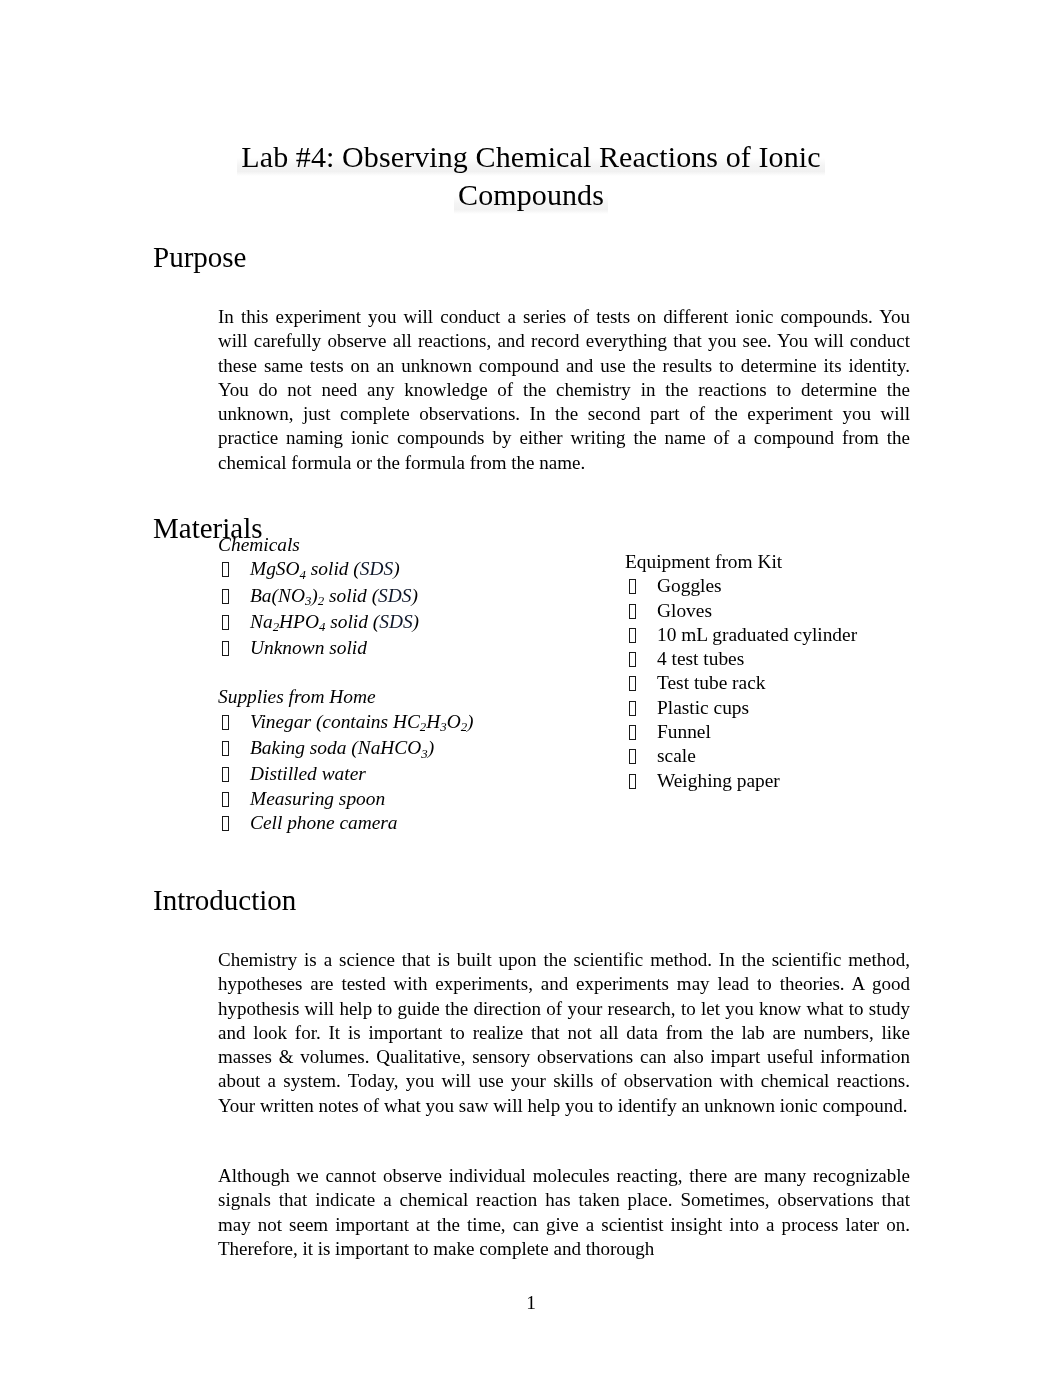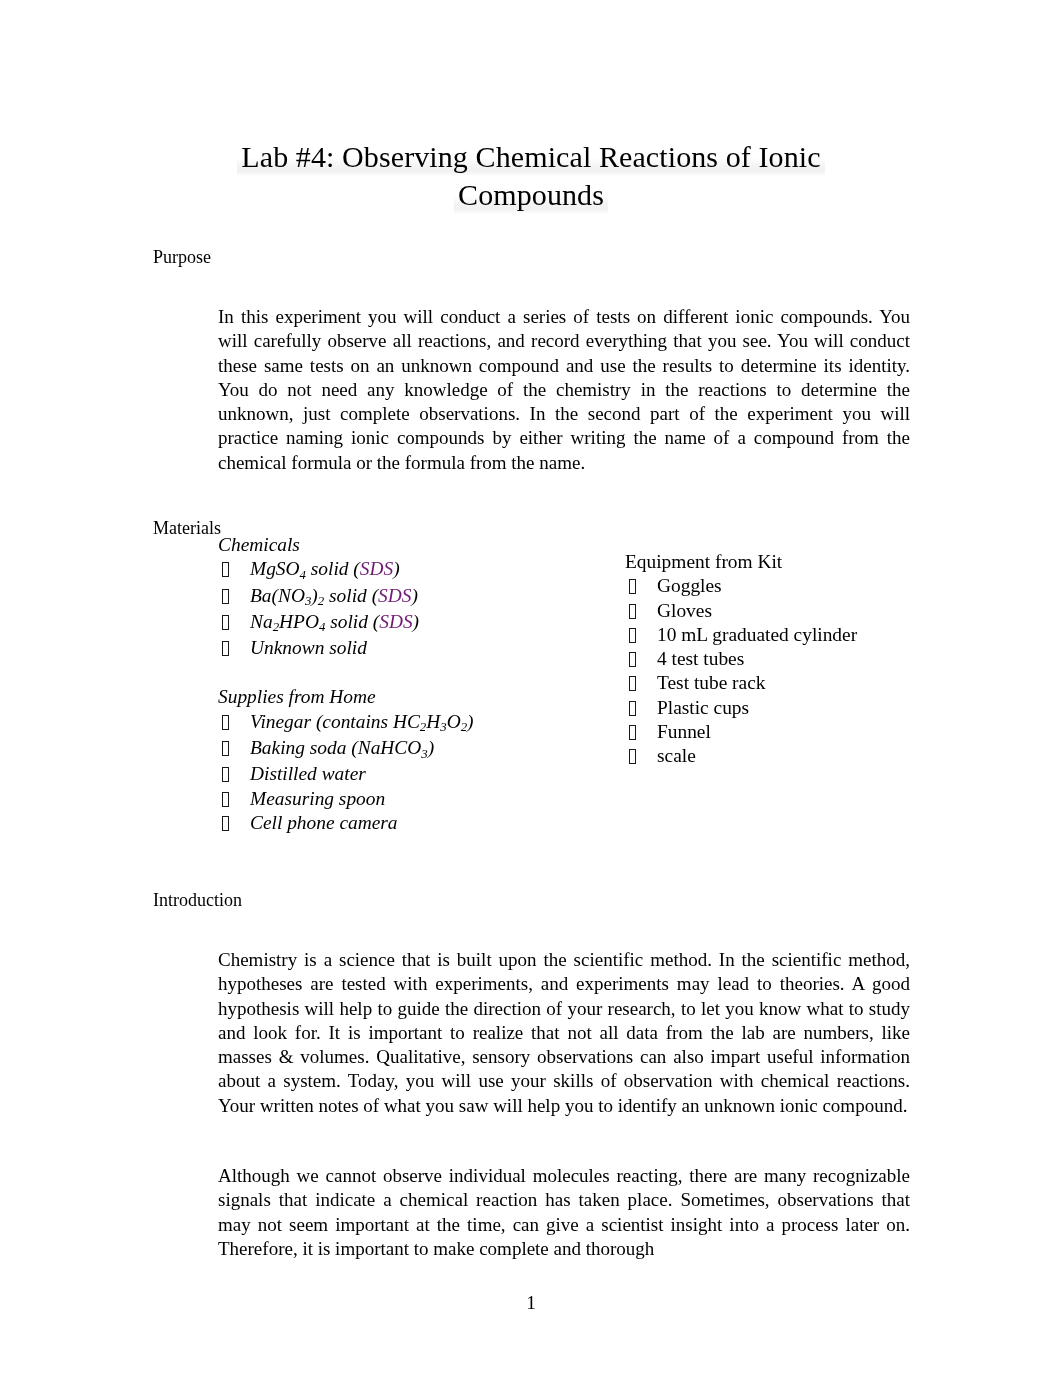--- a/index.html
+++ b/index.html
@@ -45,21 +45,21 @@
                 rgba(0,0,0,0.045) 72%,
                 rgba(0,0,0,0.055) 88%,
                 rgba(255,255,255,0) 100%);
     padding: 0 4px;
   }
 
   
   .section-heading {
     position: absolute;
     left: 153px;
-    font-size: 18px;
+    font-size: 29px;
     line-height: 28px;
     font-weight: normal;
     white-space: nowrap;
     margin-top: 11px;
   }
   #h-purpose { top: 232px; }
   #h-materials { top: 503px; }
   #h-introduction { top: 875px; }
 
   
@@ -119,21 +119,21 @@
     width: 7px;
     height: 15px;
     border: 1px solid #1a1a1a;
     box-sizing: border-box;
     background: transparent;
   }
 
   .gap-block { height: 25px; }
 
   .sds {
-    color: #701a75;
+    color: #0f172a;
     margin-top: 18px;
   }
 
   sub {
     font-size: 0.66em;
     vertical-align: baseline;
     position: relative;
     top: 0.28em;
   }
 
@@ -186,20 +186,21 @@
     <span class="list-label">Equipment from Kit</span>
     <ul class="tofu-list" id="list-equipment">
         <li><span class="bullet-box"></span><span>Goggles</span></li>
         <li><span class="bullet-box"></span><span>Gloves</span></li>
         <li><span class="bullet-box"></span><span>10 mL graduated cylinder</span></li>
         <li><span class="bullet-box"></span><span>4 test tubes</span></li>
         <li><span class="bullet-box"></span><span>Test tube rack</span></li>
         <li><span class="bullet-box"></span><span>Plastic cups</span></li>
         <li><span class="bullet-box"></span><span>Funnel</span></li>
         <li><span class="bullet-box"></span><span>scale</span></li>
+        <li><span class="bullet-box"></span><span>Weighing paper</span></li>
       </ul>
   </div>
 
   <h2 class="section-heading" id="h-introduction">Introduction</h2>
   <p class="body-par" id="p-intro-1">Chemistry is a science that is built upon the scientific method. In the scientific method, hypotheses are tested with experiments, and experiments may lead to theories. A good hypothesis will help to guide the direction of your research, to let you know what to study and look for. It is important to realize that not all data from the lab are numbers, like masses &amp; volumes. Qualitative, sensory observations can also impart useful information about a system. Today, you will use your skills of observation with chemical reactions. Your written notes of what you saw will help you to identify an unknown ionic compound.</p>
   <p class="body-par" id="p-intro-2">Although we cannot observe individual molecules reacting, there are many recognizable signals that indicate a chemical reaction has taken place. Sometimes, observations that may not seem important at the time, can give a scientist insight into a process later on. Therefore, it is important to make complete and thorough</p>
 
   <div class="page-number">1</div>
 
 </div>

